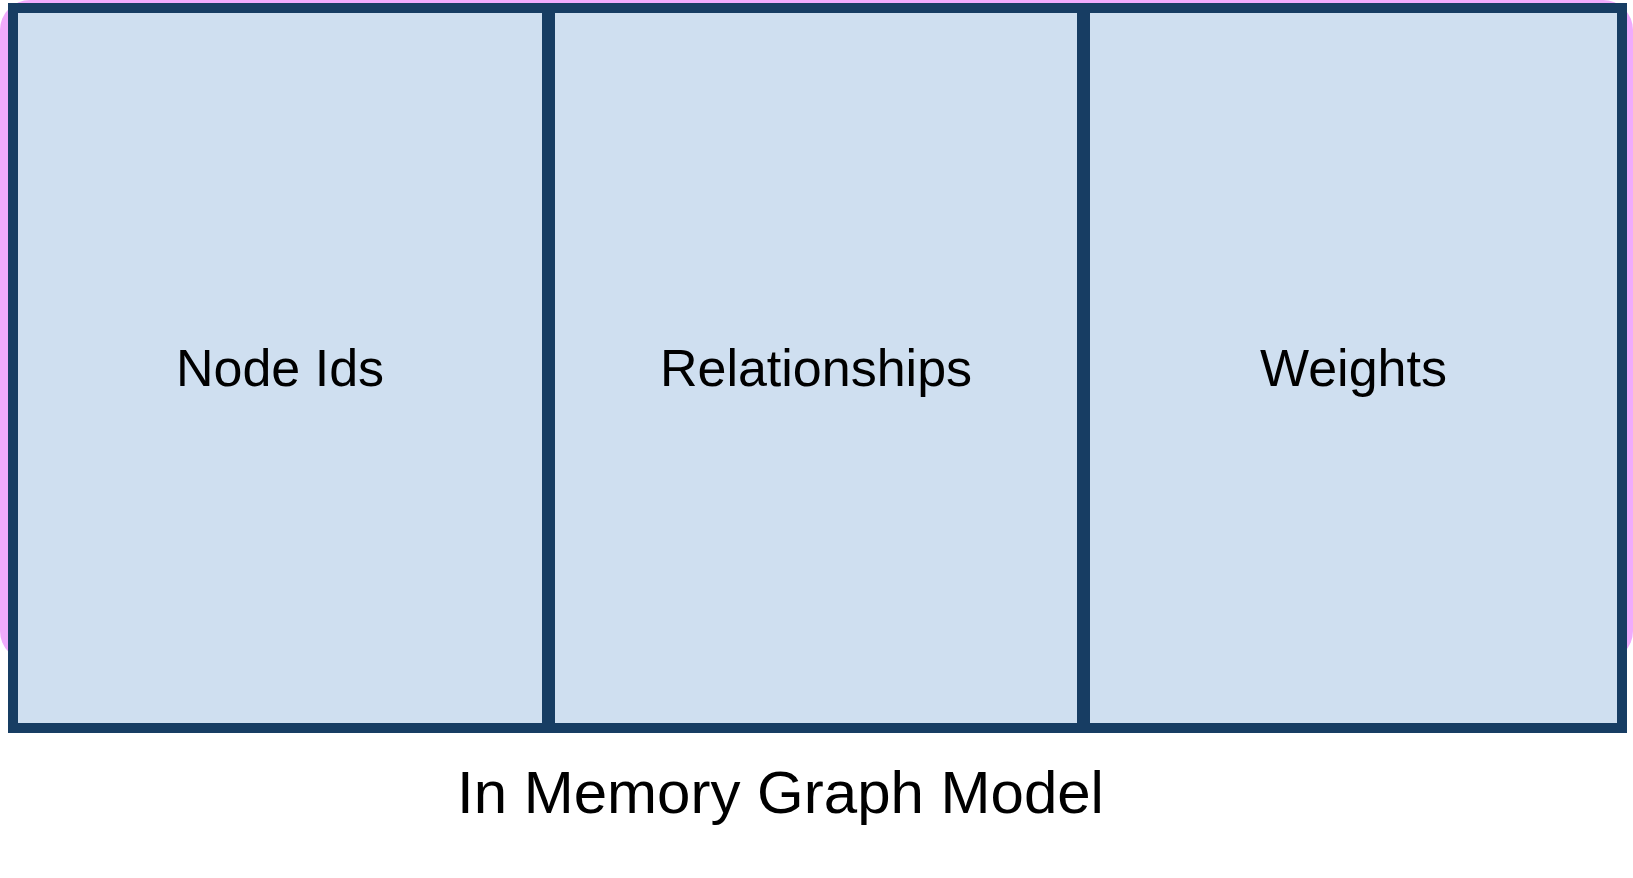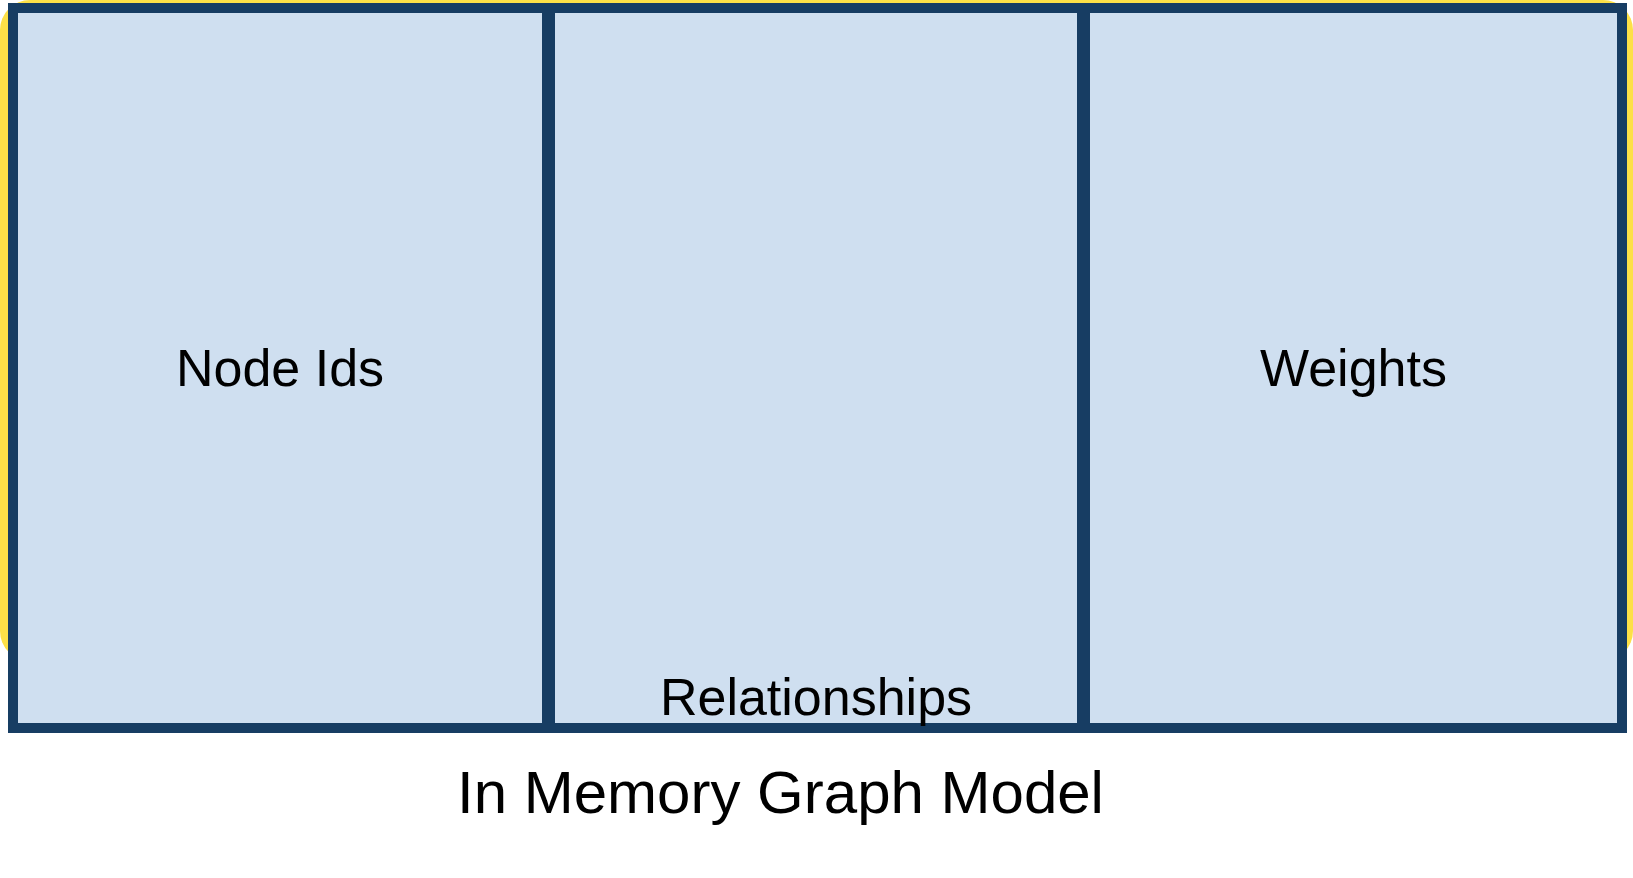--- a/index.html
+++ b/index.html
@@ -11,21 +11,21 @@
     width: 1633px;
     height: 878px;
     font-family: "Liberation Sans", sans-serif;
     overflow: hidden;
   }
 
   .canvas {
     position: relative;
     width: 1633px;
     height: 661px;
-    background: #fde047;
+    background: #f0abfc;
     border-radius: 30px;
   }
 
   
   .model-container {
     position: absolute;
     left: 8px;
     top: 3px;
     width: 1619px;
     height: 730px;
@@ -41,21 +41,21 @@
     position: relative;
     background: #cfdff0;
     display: flex;
     align-items: center;
     justify-content: center;
     box-sizing: border-box;
   }
 
   
   .cell-0 { flex: 0 0 524px; }
-  .cell-1 { flex: 0 0 522px; align-items: flex-end; }
+  .cell-1 { flex: 0 0 522px; }
   .cell-2 { flex: 1 1 auto; }
 
   .cell-divider {
     flex: 0 0 13px;
     background: #173d63;
   }
 
   .cell-label {
     font-family: "Liberation Sans", sans-serif;
     font-size: 52px;

